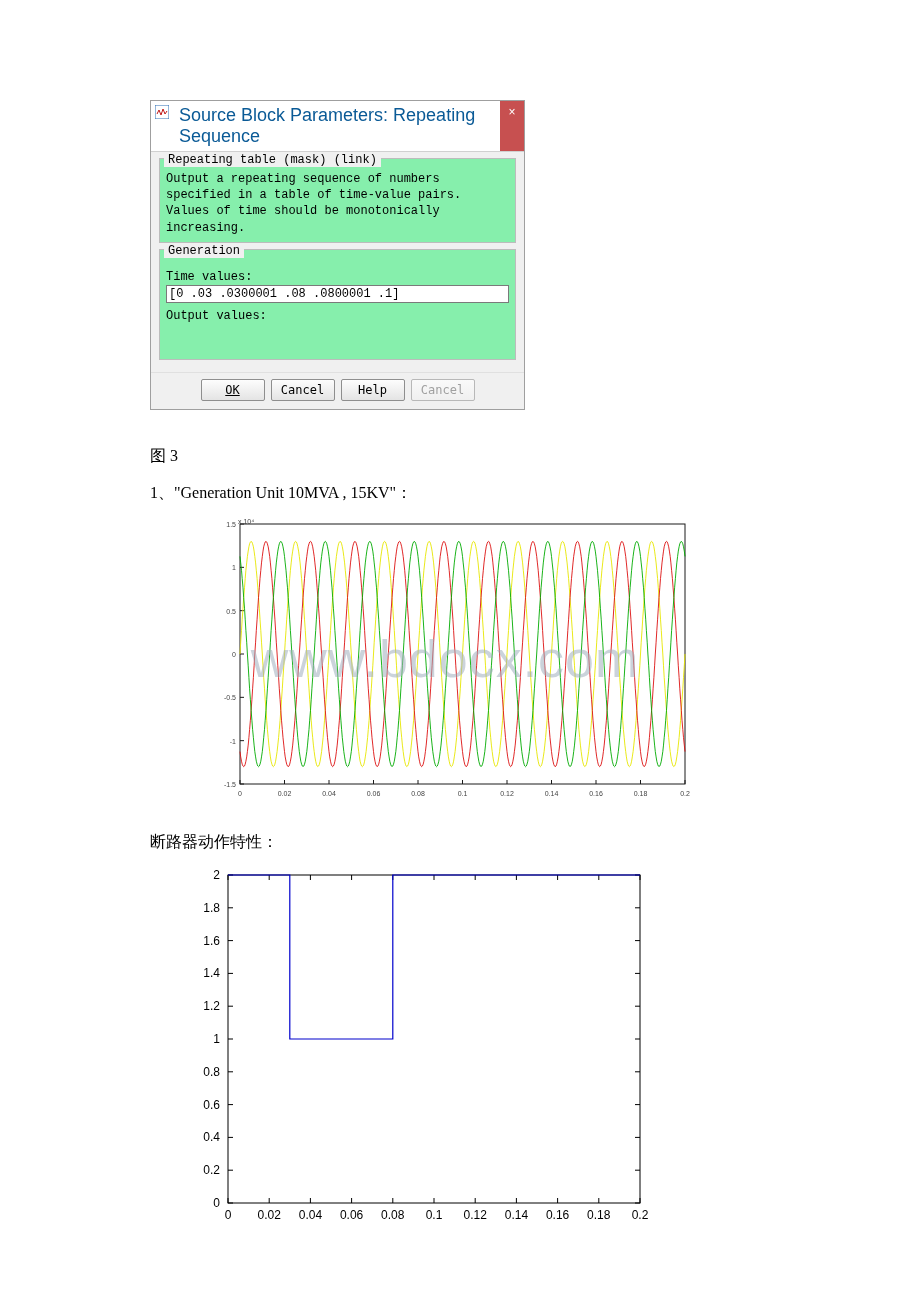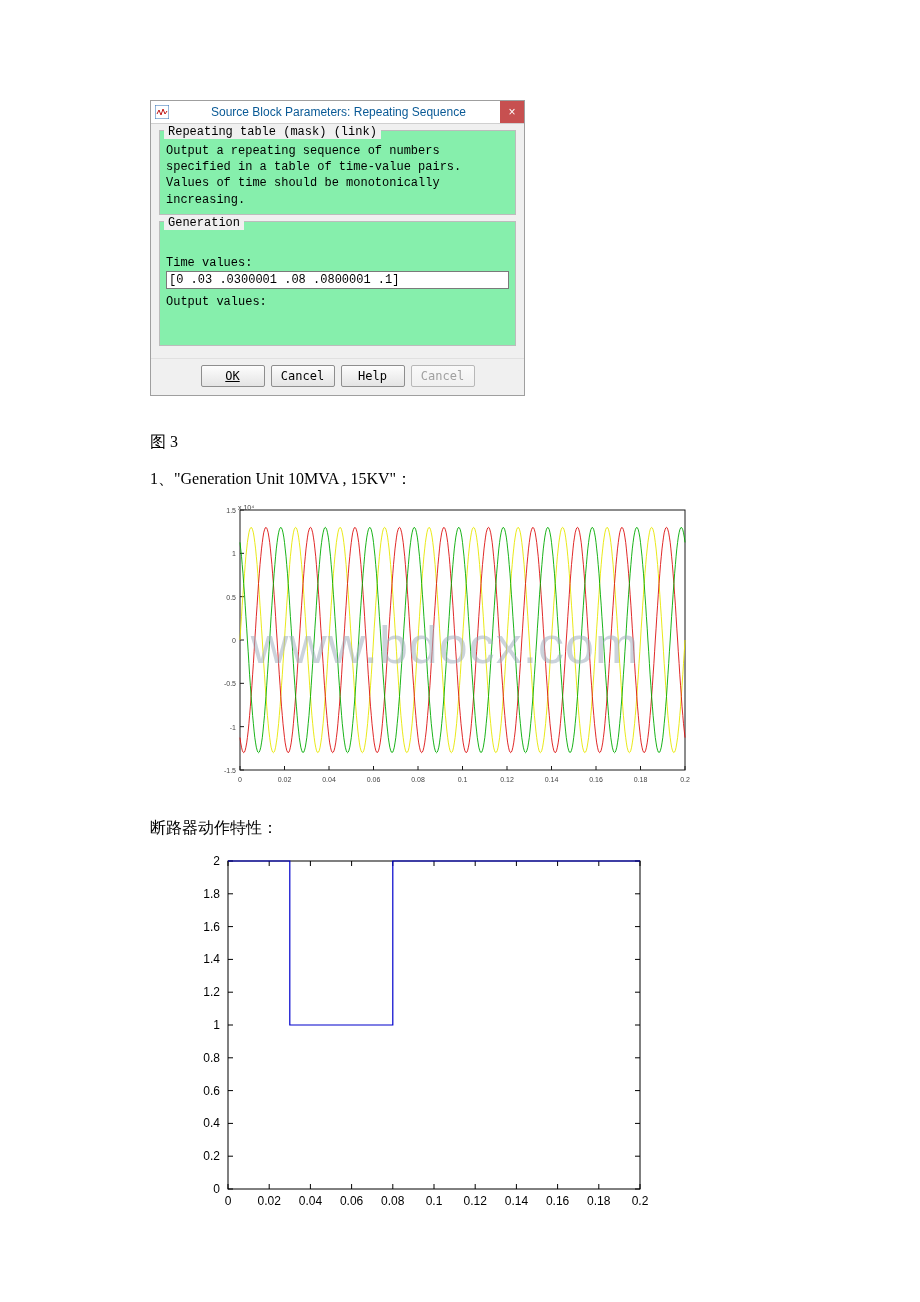--- a/index.html
+++ b/index.html
@@ -34,23 +34,22 @@
     display: flex;
     align-items: center;
     justify-content: center;
     border-right: 0;
   }
   .dlg-title-icon svg { display: block; }
   .dlg-title-text {
     flex: 1;
     color: #0a5a96;
     font-family: "Segoe UI", Tahoma, sans-serif;
-    font-size: 12px;
+    font-size: 18px;
     padding: 4px 6px;
-    margin-left: 32px;
   }
   .dlg-close {
     width: 24px;
     background: #c75050;
     color: #fff;
     text-align: center;
     line-height: 22px;
     font-family: Arial, sans-serif;
     font-size: 12px;
   }
@@ -72,21 +71,21 @@
     top: -10px;
     background: #f0f0f0;
     padding: 0 4px;
     margin-left: -2px;
     display: inline-block;
   }
   .fieldset .desc {
     margin-top: -6px;
     line-height: 1.35;
   }
-  .param-label { margin-top: 16px; }
+  .param-label { margin-top: 2px; }
   .param-input {
     width: 100%;
     box-sizing: border-box;
     font-family: "NSimSun", "Courier New", monospace;
     font-size: 12px;
     height: 18px;
     border: 1px solid #7a7a7a;
     background: #fff;
     padding: 1px 2px;
     margin-top: 1px;

